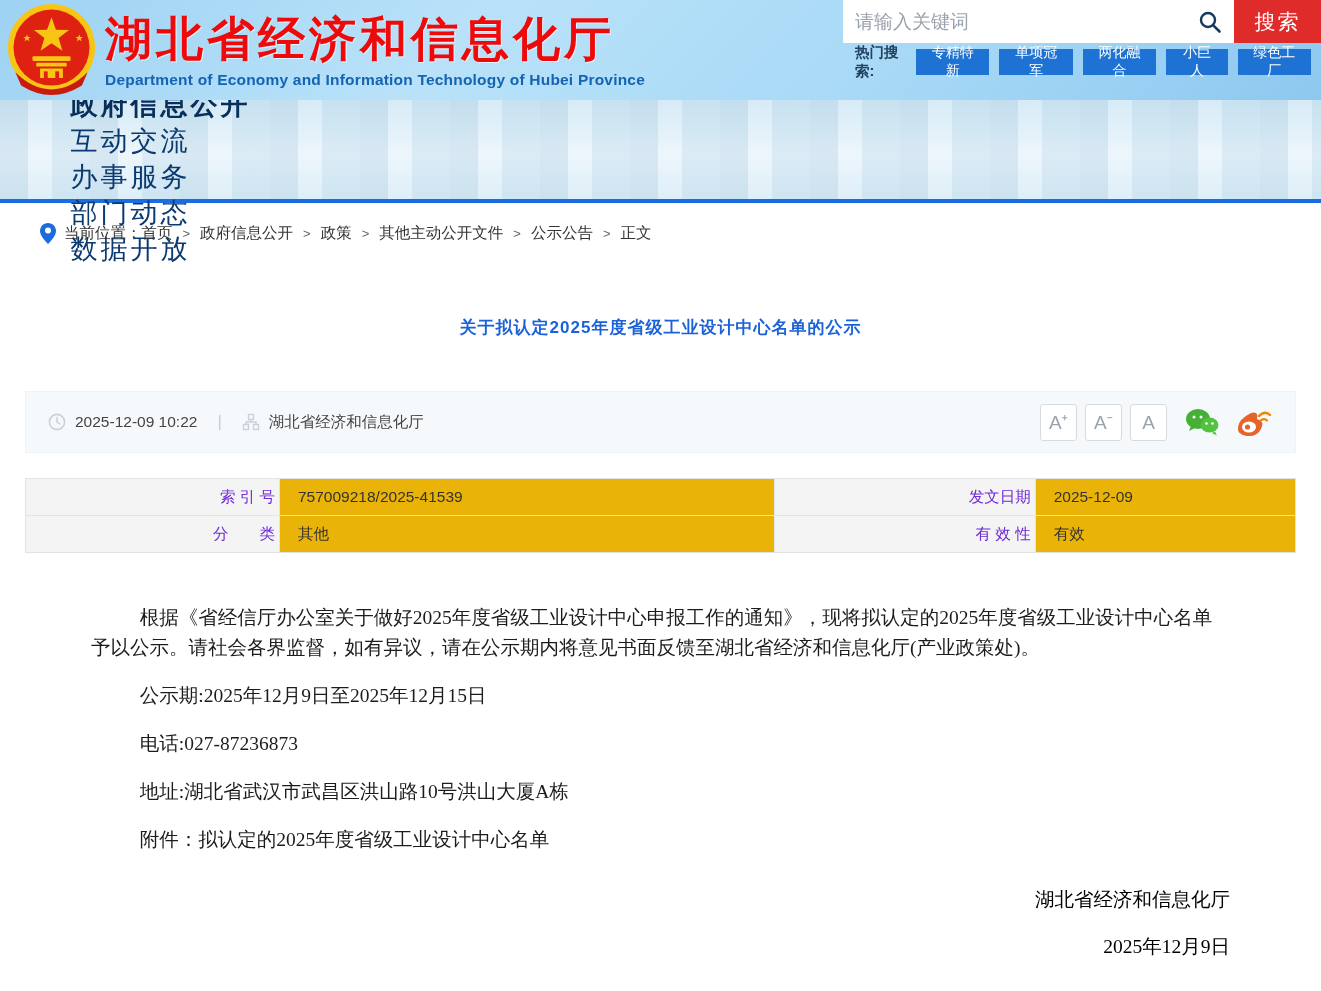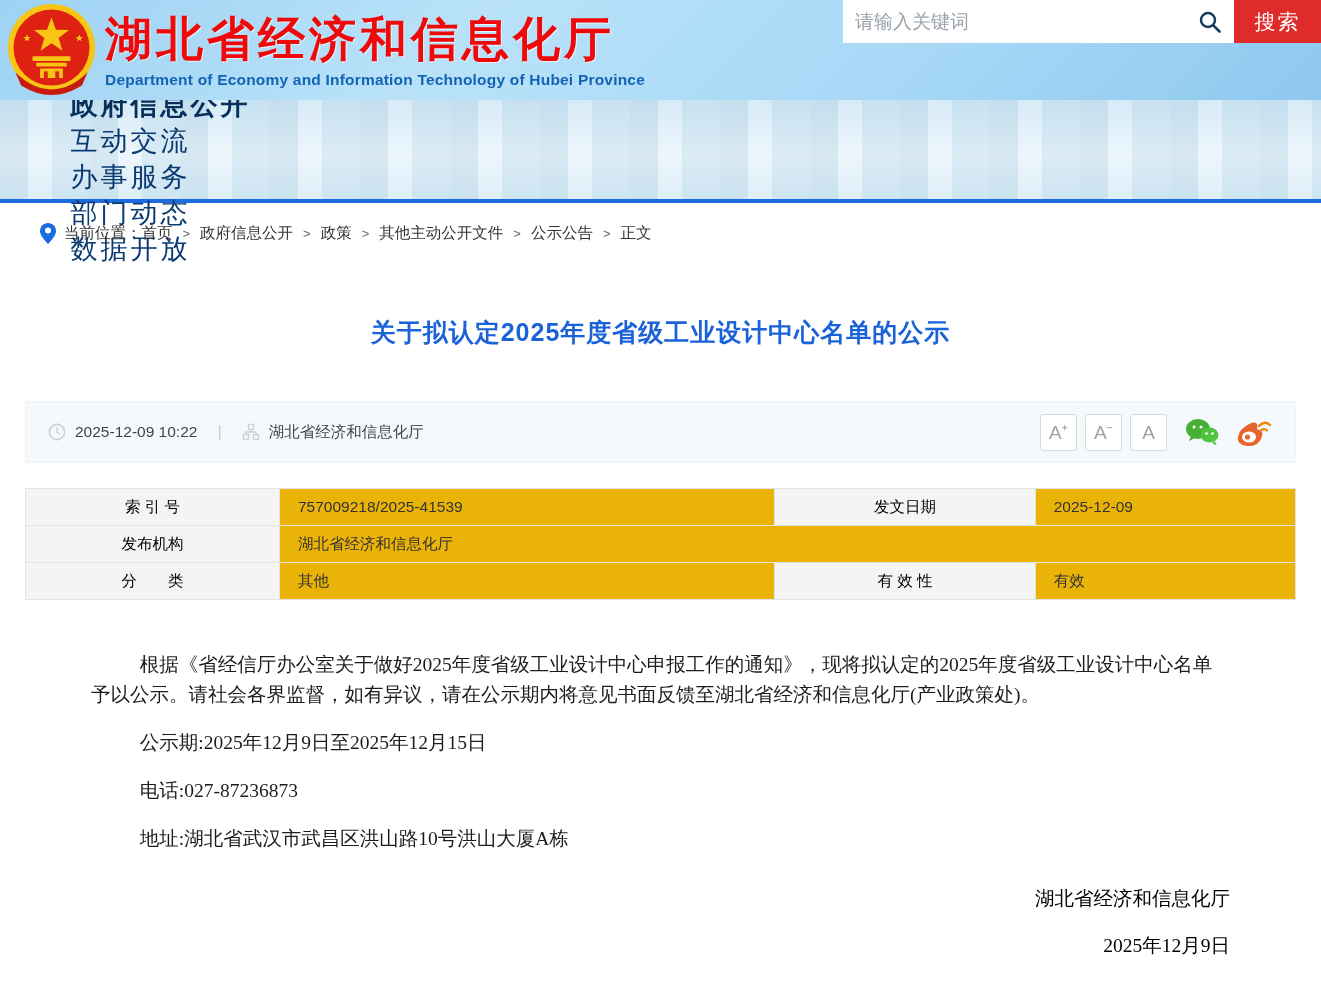--- a/index.html
+++ b/index.html
@@ -57,40 +57,40 @@
 
   
   .breadcrumb{ display:flex; align-items:center; padding:20px 0 14px 40px; font-size:15.5px; color:#333; }
   .breadcrumb .pin{ margin-right:8px; display:flex; }
   .crumb{ color:#333; text-decoration:none; cursor:pointer; }
   .crumb.current{ cursor:default; }
   .crumb-sep{ color:#666; margin:0 10px; font-size:13px; }
 
   
   .content{ width:1271px; margin:0 auto; }
-  .article-title{ text-align:center; font-size:25px; color:#1b62d8; margin-top:58px; letter-spacing:1px; }
+  .article-title{ text-align:center; font-size:17px; color:#1b62d8; margin-top:58px; letter-spacing:1px; }
 
   .meta-bar{
     margin-top:52px; height:62px; background:#f6f9fc; border:1px solid #eef3f7;
     display:flex; align-items:center; justify-content:space-between; padding:1px 22px;
   }
   .meta-left{ display:flex; align-items:center; font-size:15.5px; color:#444; }
   .meta-left .mi{ display:flex; margin-right:9px; }
   .meta-divider{ color:#c5ced6; margin:0 20px; font-size:17px; }
   .meta-right{ display:flex; align-items:center; }
   .font-btn{
     width:37px; height:37px; background:#fff; border:1px solid #d6dbe0; border-radius:3px;
     color:#9aa2aa; font-size:19px; margin-left:8px; cursor:pointer; line-height:1;
   }
   .share-icon{ margin-left:18px; cursor:pointer; display:flex; }
 
   
   .info-table{ width:100%; border-collapse:collapse; margin-top:25px; table-layout:fixed; }
   .info-table td{ border:1px solid #e3e3e3; height:37px; font-size:15.5px; padding:0 4px; }
-  .info-table td.lbl{ background:#f4f4f4; color:#000000; text-align:center; }
+  .info-table td.lbl{ background:#f4f4f4; color:#6d28d9; text-align:right; }
   .info-table td.val{ background:#eab308; color:#333; padding-left:18px; }
   .col-l{ width:20%; } .col-v1{ width:39%; } .col-l2{ width:20.5%; } .col-v2{ width:20.5%; }
 
   
   .article-body{ padding:0 66px; margin-top:50px; font-family:"Liberation Serif","DejaVu Serif",serif; color:#1c1c1c; }
   .article-body p{ font-size:19.5px; line-height:30px; }
   .p-main{ text-indent:2.5em; margin-bottom:18px; }
   .p-line{ margin:0 0 18px 2.5em; }
   .attach-link{ color:#1c1c1c; text-decoration:none; cursor:pointer; }
   .signature{ text-align:right; padding-right:66px; margin-top:30px; font-family:"Liberation Serif","DejaVu Serif",serif; }
@@ -126,20 +126,28 @@
     <div class="search-row">
       <input class="search-input" placeholder="请输入关键词" style="">
       <button class="magnifier-btn">
         <svg width="24" height="24" viewBox="0 0 24 24">
           <circle cx="10" cy="10" r="7" fill="none" stroke="#16395f" stroke-width="2.4"></circle>
           <line x1="15.3" y1="15.3" x2="21.5" y2="21.5" stroke="#16395f" stroke-width="2.6" stroke-linecap="round"></line>
         </svg>
       </button>
       <button class="search-btn">搜索</button>
     </div>
+    <div class="hot-row">
+      <span class="hot-label">热门搜索:</span>
+      <button class="hot-tag">专精特新</button>
+      <button class="hot-tag">单项冠军</button>
+      <button class="hot-tag">两化融合</button>
+      <button class="hot-tag">小巨人</button>
+      <button class="hot-tag">绿色工厂</button>
+    </div>
   </div>
 </div>
 
 <div class="nav-band">
   <div class="nav-inner">
     <a class="nav-item">首 页</a>
     <a class="nav-item active">政府信息公开</a>
     <a class="nav-item">互动交流</a>
     <a class="nav-item">办事服务</a>
     <a class="nav-item">部门动态</a>
@@ -228,37 +236,34 @@
         <col class="col-v2">
       </colgroup>
     <tbody>
         <tr>
       <td class="lbl">索 引 号</td>
       <td class="val">757009218/2025-41539</td>
       <td class="lbl">发文日期</td>
       <td class="val">2025-12-09</td>
     </tr>
     <tr>
-      <td class="lbl">发布机构</td>
-      <td class="val" colspan="3">湖北省经济和信息化厅</td>
-    </tr>
-    <tr>
       <td class="lbl">分　　类</td>
       <td class="val">其他</td>
       <td class="lbl">有 效 性</td>
       <td class="val">有效</td>
     </tr>
   </tbody>
     </table>
 
   <div class="article-body">
     <p class="p-main">根据《省经信厅办公室关于做好2025年度省级工业设计中心申报工作的通知》，现将拟认定的2025年度省级工业设计中心名单予以公示。请社会各界监督，如有异议，请在公示期内将意见书面反馈至湖北省经济和信息化厅(产业政策处)。</p>
     <p class="p-line">公示期:2025年12月9日至2025年12月15日</p>
     <p class="p-line">电话:027-87236873</p>
     <p class="p-line">地址:湖北省武汉市武昌区洪山路10号洪山大厦A栋</p>
+    <p class="p-line"><span>附件：</span><a class="attach-link">拟认定的2025年度省级工业设计中心名单</a></p>
   </div>
 
   <div class="signature">
     <div class="sig-org">湖北省经济和信息化厅</div>
     <div class="sig-date">2025年12月9日</div>
   </div>
 
 </div>
 
 </body></html>

